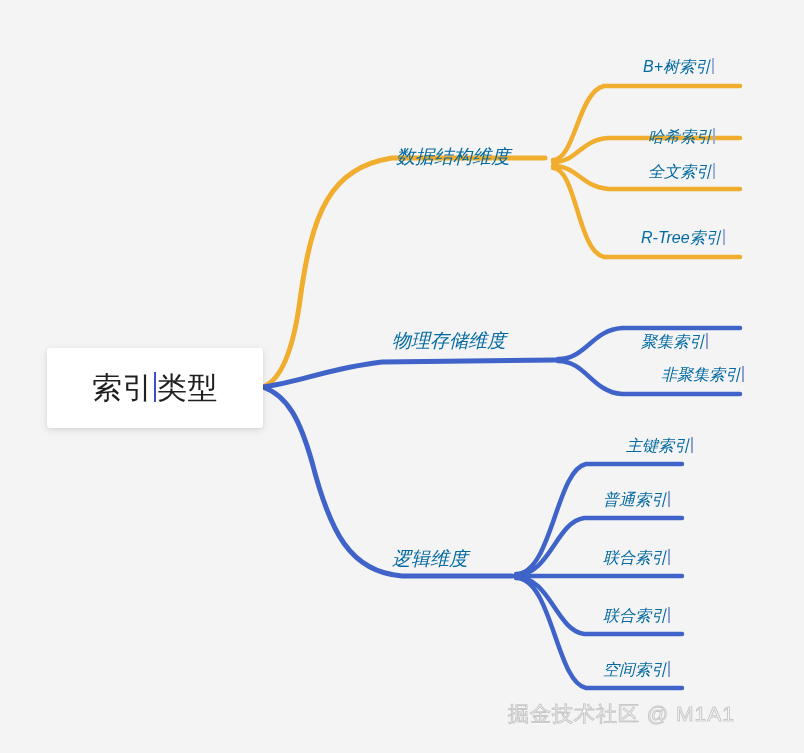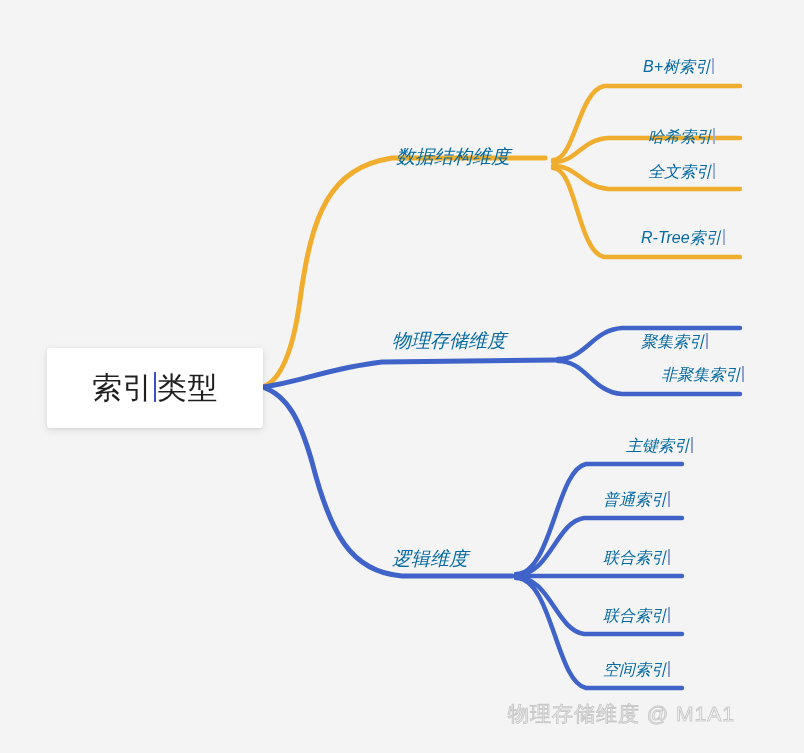--- a/index.html
+++ b/index.html
@@ -159,16 +159,16 @@
     <span>联合索引</span><span class="caret thin"></span>
   </div>
   <div class="node-label leaf-label" style="left:603px; top:607px;">
     <span>联合索引</span><span class="caret thin"></span>
   </div>
   <div class="node-label leaf-label" style="left:603px; top:661px;">
     <span>空间索引</span><span class="caret thin"></span>
   </div>
 
   <div class="watermark">
-    <span>物理存储维度 @ M1A1</span>
+    <span>掘金技术社区 @ M1A1</span>
   </div>
 
 </div>
 
 </body></html>

